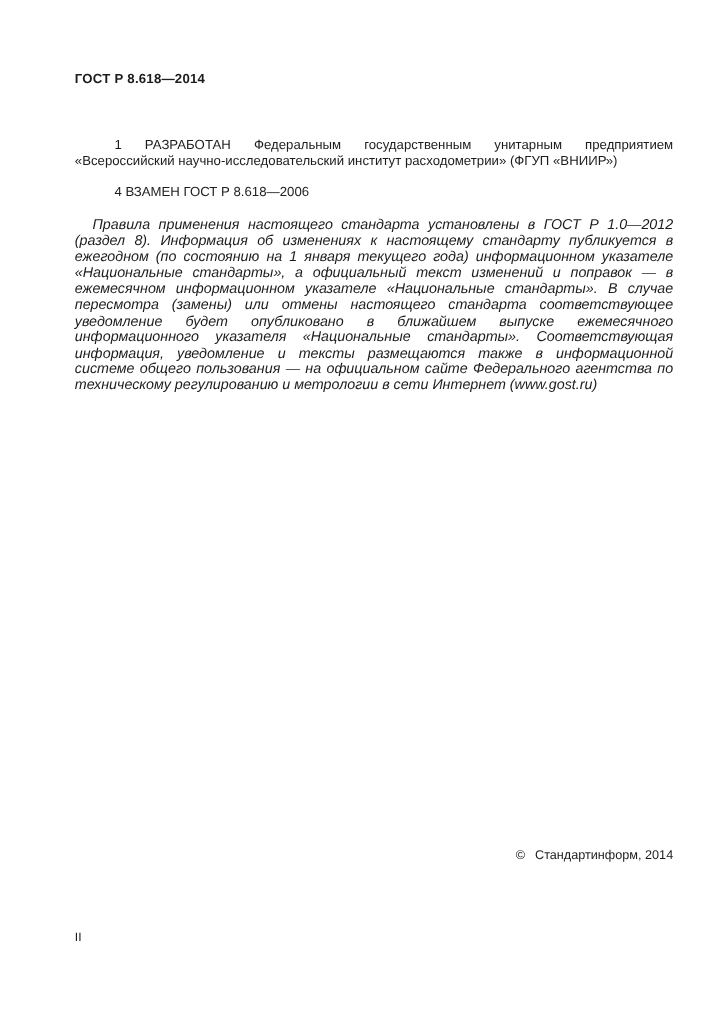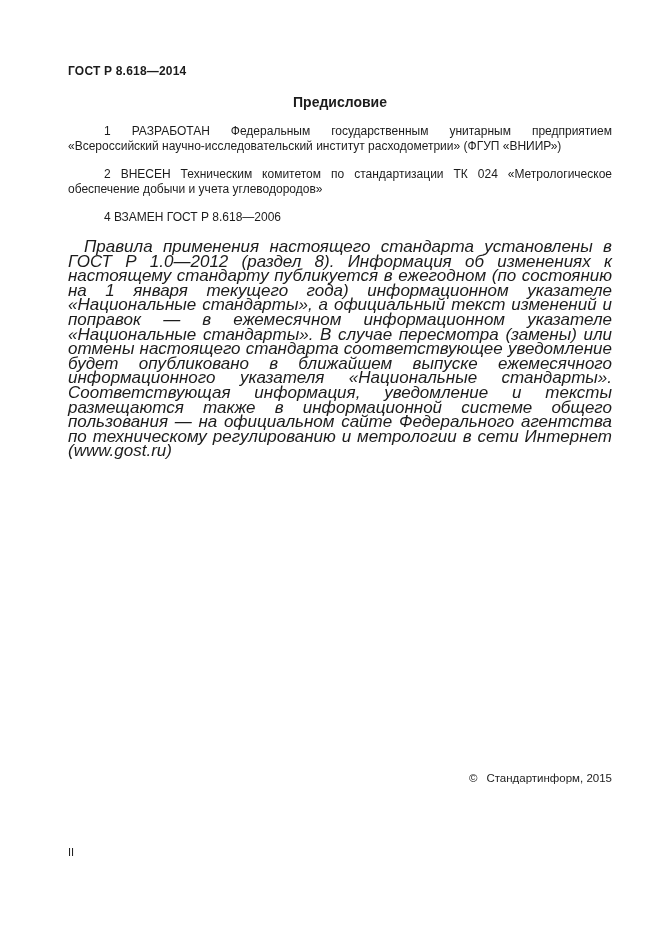--- a/index.html
+++ b/index.html
@@ -42,21 +42,21 @@
     line-height: 15px;
     text-align: justify;
   }
   .text-body p {
     margin: 0 0 13px 0;
     text-indent: 36px;
   }
   .text-body p.note {
     margin-top: 15px;
     font-style: italic;
-    font-size: 17px;
+    font-size: 13px;
     line-height: 14.6px;
     text-indent: 16px;
   }
   .copyright {
     position: absolute;
     right: 49px;
     top: 772px;
     font-size: 11.5px;
     text-align: right;
   }
@@ -82,29 +82,27 @@
     text-align: center;
   }
 </style>
 </head>
 <body>
 
 <div class="page">
 
   <div class="doc-header">ГОСТ Р 8.618—2014</div>
 
-  <div class="doc-title">Предисловие</div>
 
   <div class="text-body">
     <p>1 РАЗРАБОТАН Федеральным государственным унитарным предприятием «Всероссийский на­учно-исследовательский институт расходометрии» (ФГУП «ВНИИР»)</p>
-    <p>2 ВНЕСЕН Техническим комитетом по стандартизации ТК 024 «Метрологическое обеспечение добычи и учета углеводородов»</p>
     <p>4 ВЗАМЕН ГОСТ Р 8.618—2006</p>
     <p class="note">Правила применения настоящего стандарта установлены в ГОСТ Р 1.0—2012 (раздел 8). Информация об изменениях к настоящему стандарту публикуется в ежегодном (по состоянию на 1 января текущего года) информационном указателе «Национальные стандарты», а официальный текст изменений и поправок — в ежемесячном информационном указателе «Национальные стан­дарты». В случае пересмотра (замены) или отмены настоящего стандарта соответствующее уведомление будет опубликовано в ближайшем выпуске ежемесячного информационного указателя «Национальные стандарты». Соответствующая информация, уведомление и тексты размещают­ся также в информационной системе общего пользования — на официальном сайте Федерального агентства по техническому регулированию и метрологии в сети Интернет (www.gost.ru)</p>
   </div>
 
   <div class="copyright">
-    <span class="sym">©</span><span>Стандартинформ, 2015</span>
+    <span class="sym">©</span><span>Стандартинформ, 2014</span>
   </div>
 
 
   <div class="page-number">II</div>
 
 </div>
 
 </body></html>

